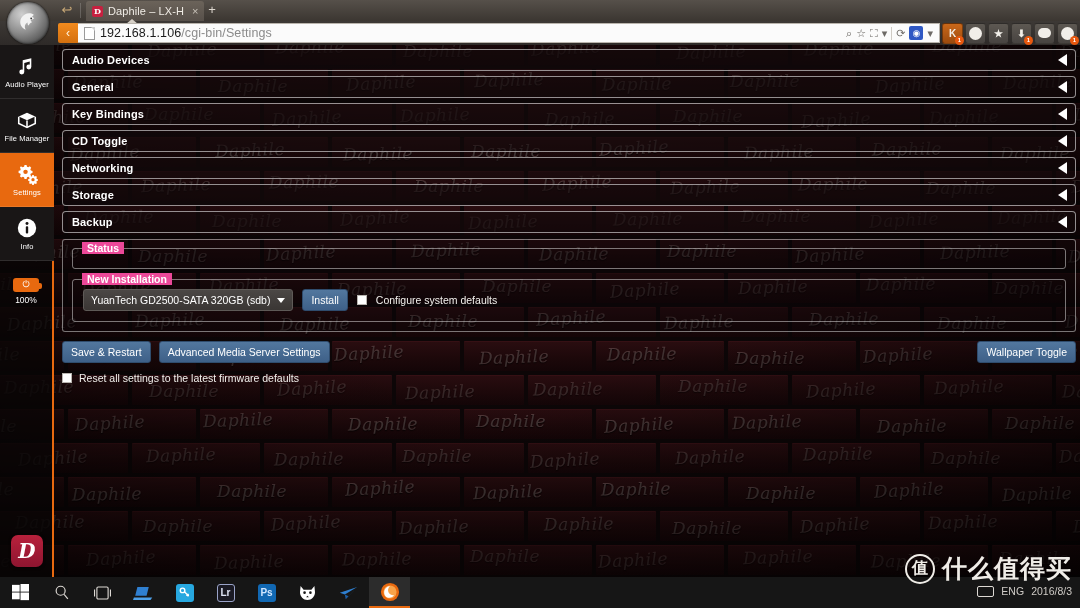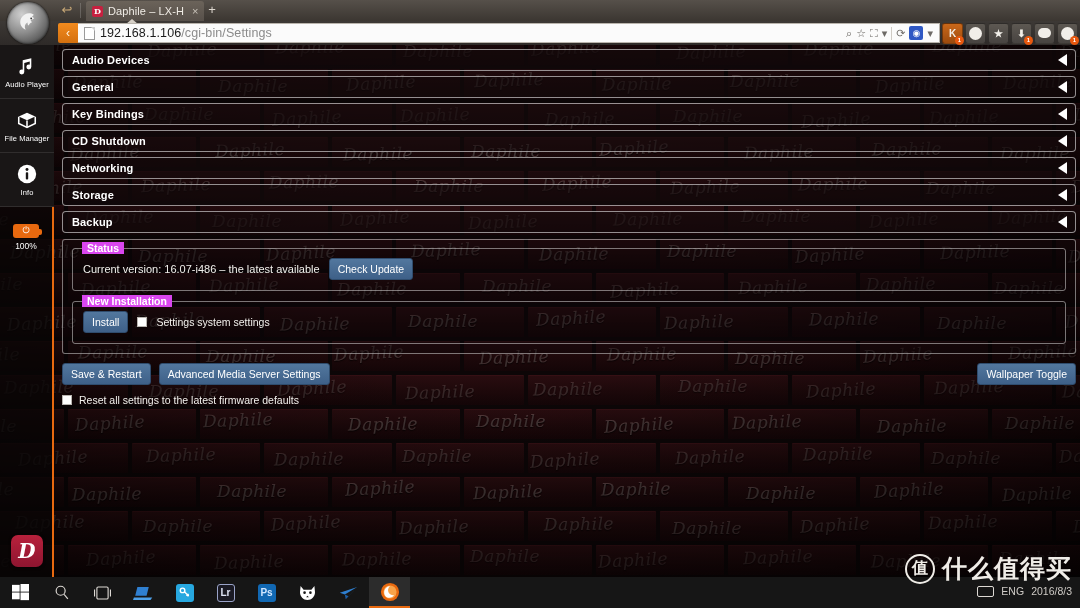--- a/index.html
+++ b/index.html
@@ -239,21 +239,21 @@
   .fieldset {
     border: 1px solid rgba(255,255,255,.45);
     border-radius: 3px;
     margin-bottom: 10px;
     padding: 9px 10px 10px 10px;
     position: relative;
   }
   .fieldset:last-child { margin-bottom: 0; }
   .legend {
     position: absolute; top: -7px; left: 9px;
-    background: #d946ef; padding: 0 5px;
+    background: #ec4899; padding: 0 5px;
     font-size: 10.5px; font-weight: bold; color: #ffffff;
   }
   .frow { display: flex; align-items: center; gap: 9px; }
   .ftext { font-size: 11px; color: #f2f0ec; }
   .btn-blue {
     background: linear-gradient(180deg,#52779e 0%, #3e6088 100%);
     border: 1px solid #2f4c6d;
     border-radius: 3px;
     color: #ffffff; font-size: 10.5px;
     padding: 4px 8px;
@@ -670,20 +670,31 @@
     <div class="side-item">
       <span class="side-ico">
         <svg width="22" height="22" viewBox="0 0 24 24" fill="none" stroke="#fff" stroke-width="1.7">
             <path d="M3 8.2l9-4.2 9 4.2-9 4.2-9-4.2z" fill="#fff" stroke="none"></path>
             <path d="M3 8.4v7.4l9 4.2 9-4.2V8.4" stroke="#fff"></path>
             <path d="M12 12.6v7.4" stroke="#fff"></path>
           </svg>
       </span>
       <span class="side-label">File Manager</span>
     </div>
+    <div class="side-item active">
+      <span class="side-ico">
+        <svg width="24" height="22" viewBox="0 0 28 24" fill="#fff">
+          <path d="M10.6 3.4l.5-1.9h2.4l.5 1.9 1.5.6 1.7-1 1.7 1.7-1 1.7.6 1.5 1.9.5v2.4l-1.9.5-.6 1.5 1 1.7-1.7 1.7-1.7-1-1.5.6-.5 1.9h-2.4l-.5-1.9-1.5-.6-1.7 1-1.7-1.7 1-1.7-.6-1.5-1.9-.5V8.3l1.9-.5.6-1.5-1-1.7L6.9 3l1.7 1 2-.6z"></path>
+          <circle cx="12.3" cy="9.5" r="2.6" fill="#e8690f"></circle>
+          <path d="M19.8 14.6l.35-1.35h1.7l.35 1.35 1.05.45 1.2-.7 1.2 1.2-.7 1.2.45 1.05 1.35.35v1.7l-1.35.35-.45 1.05.7 1.2-1.2 1.2-1.2-.7-1.05.45-.35 1.35h-1.7l-.35-1.35-1.05-.45-1.2.7-1.2-1.2.7-1.2-.45-1.05-1.35-.35v-1.7l1.35-.35.45-1.05-.7-1.2 1.2-1.2 1.2.7 1.35-.45z"></path>
+          <circle cx="21" cy="18.6" r="1.9" fill="#e8690f"></circle>
+        </svg>
+      </span>
+      <span class="side-label">Settings</span>
+    </div>
     <div class="side-item">
       <span class="side-ico">
         <svg width="22" height="22" viewBox="0 0 24 24">
             <circle cx="12" cy="12" r="10" fill="#fff"></circle>
             <rect x="10.7" y="10" width="2.6" height="8" rx="1" fill="#191616"></rect>
             <circle cx="12" cy="7" r="1.6" fill="#191616"></circle>
           </svg>
       </span>
       <span class="side-label">Info</span>
     </div>
@@ -706,52 +717,52 @@
     </div>
     <div class="acc-row">
       <span class="acc-title">General</span>
       <span class="acc-arrow"></span>
     </div>
     <div class="acc-row">
       <span class="acc-title">Key Bindings</span>
       <span class="acc-arrow"></span>
     </div>
     <div class="acc-row">
-      <span class="acc-title">CD Shutdown</span>
+      <span class="acc-title">CD Toggle</span>
       <span class="acc-arrow"></span>
     </div>
     <div class="acc-row">
       <span class="acc-title">Networking</span>
       <span class="acc-arrow"></span>
     </div>
     <div class="acc-row">
       <span class="acc-title">Storage</span>
       <span class="acc-arrow"></span>
     </div>
     <div class="acc-row">
       <span class="acc-title">Backup</span>
       <span class="acc-arrow"></span>
     </div>
 
     <div id="panel">
 
       <div class="fieldset">
         <span class="legend">Status</span>
-        <div class="frow">
-          <span class="ftext">Current version: 16.07-i486 – the latest available</span>
-          <button class="btn-blue">Check Update</button>
-        </div>
       </div>
 
       <div class="fieldset">
         <span class="legend">New Installation</span>
         <div class="frow">
+          <div class="select-box">
+            <span>YuanTech GD2500-SATA 320GB (sdb)</span>
+            <span class="caret-dn"></span>
+          </div>
           <button class="btn-blue">Install</button>
           <span class="chk"></span>
-          <span class="chk-lbl">Settings system settings</span>
+          <span class="chk-lbl">Configure system defaults</span>
         </div>
       </div>
 
     </div>
 
     <div id="actionbar">
       <button class="btn-blue">Save &amp; Restart</button>
       <button class="btn-blue">Advanced Media Server Settings</button>
       <button class="btn-blue" id="wallpaper-toggle">Wallpaper Toggle</button>
     </div>

